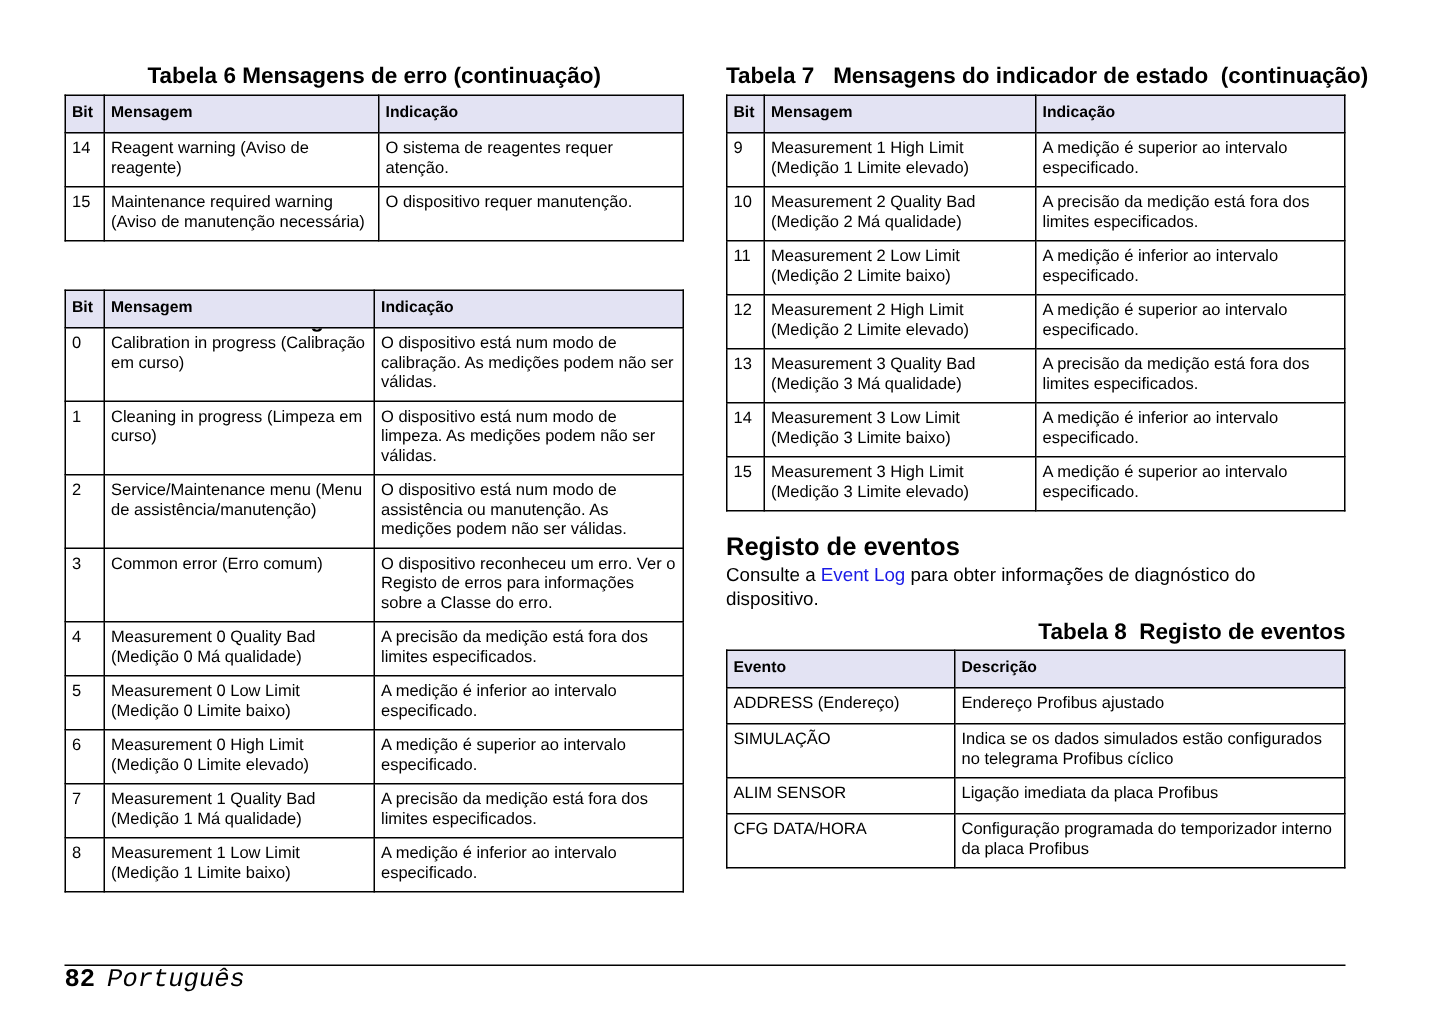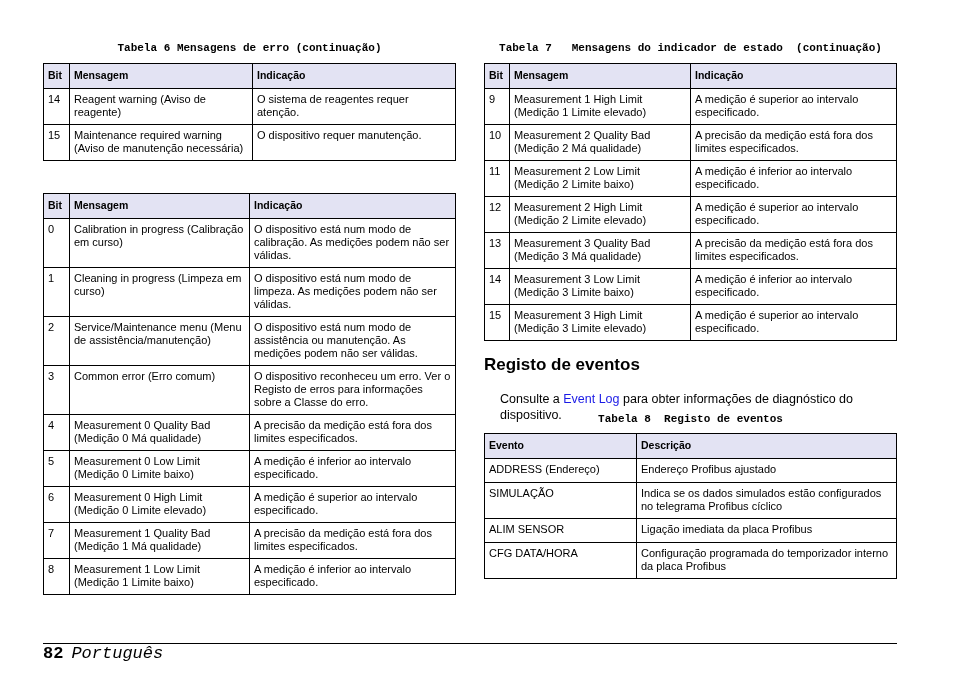--- a/index.html
+++ b/index.html
@@ -1,24 +1,24 @@
 <!DOCTYPE html>
 <html><head>
 <meta charset="utf-8">
 <style>
   html, body { margin: 0; padding: 0; background: #ffffff; }
   body { width: 954px; height: 673px; position: relative; overflow: hidden;
          font-family: "Liberation Sans", sans-serif; color: #000; }
-  .caption { font-weight: bold; font-size: 11px; text-align: center; margin: 0; position: absolute; font-family: Liberation Mono, monospace; }
+  .caption { font-weight: bold; font-size: 15px; text-align: center; margin: 0; position: absolute; }
   table { border-collapse: collapse; position: absolute; font-size: 11px; line-height: 13px; padding-left: 23px; }
   th, td { border: 1px solid #000; text-align: left; vertical-align: top; padding: 4px 4px 4px 4px; }
   th { background: #e3e3f3; font-weight: bold; font-size: 10.5px; padding: 5px 4px 6px 4px; }
   td { padding-top: 4px; }
   .h2 { position: absolute; font-weight: bold; font-size: 17px; margin: 0; }
-  .para { position: absolute; font-size: 12.5px; line-height: 16px; margin: 16px; }
+  .para { position: absolute; font-size: 12.5px; line-height: 16px; margin: 0; }
   .link { color: #1a1ae6; }
   .footer-rule { position: absolute; left: 43px; top: 643px; width: 854px; height: 1px; background: #000; }
   .footer { position: absolute; left: 43px; top: 644px; font-size: 17px; font-family: Liberation Mono, monospace; }
   .footer .num { font-weight: bold; margin-right: 8px; }
   .footer .lang { font-style: italic; }
 </style>
 </head>
 <body>
 
 <p class="caption" style="left:43px; top:42px; width:413px;">Tabela 6  Mensagens de erro (continuação)</p>
@@ -163,21 +163,21 @@
       <td>A medição é superior ao intervalo especificado.</td>
     </tr>
   </tbody>
 </table>
 
 <p class="h2" style="left:484px; top:355px;">Registo de eventos</p>
 <p class="para" style="left:484px; top:375px; width:413px;">
   <span>Consulte a </span><span class="link">Event Log</span><span> para obter informações de diagnóstico do dispositivo.</span>
 </p>
 
-<p class="caption" style="left:484px; top:413px; width:413px; white-space:pre;">Tabela 8  Registo de eventos</p>
+<p class="caption" style="left:484px; top:413px; width:413px; white-space:pre;text-align:right;">Tabela 8  Registo de eventos</p>
 <table style="left:484px; top:433px; width:413px;">
   <colgroup>
       <col style="width:152px">
       <col>
     </colgroup>
   <thead>
     <tr>
       <th>Evento</th>
       <th>Descrição</th>
     </tr>

